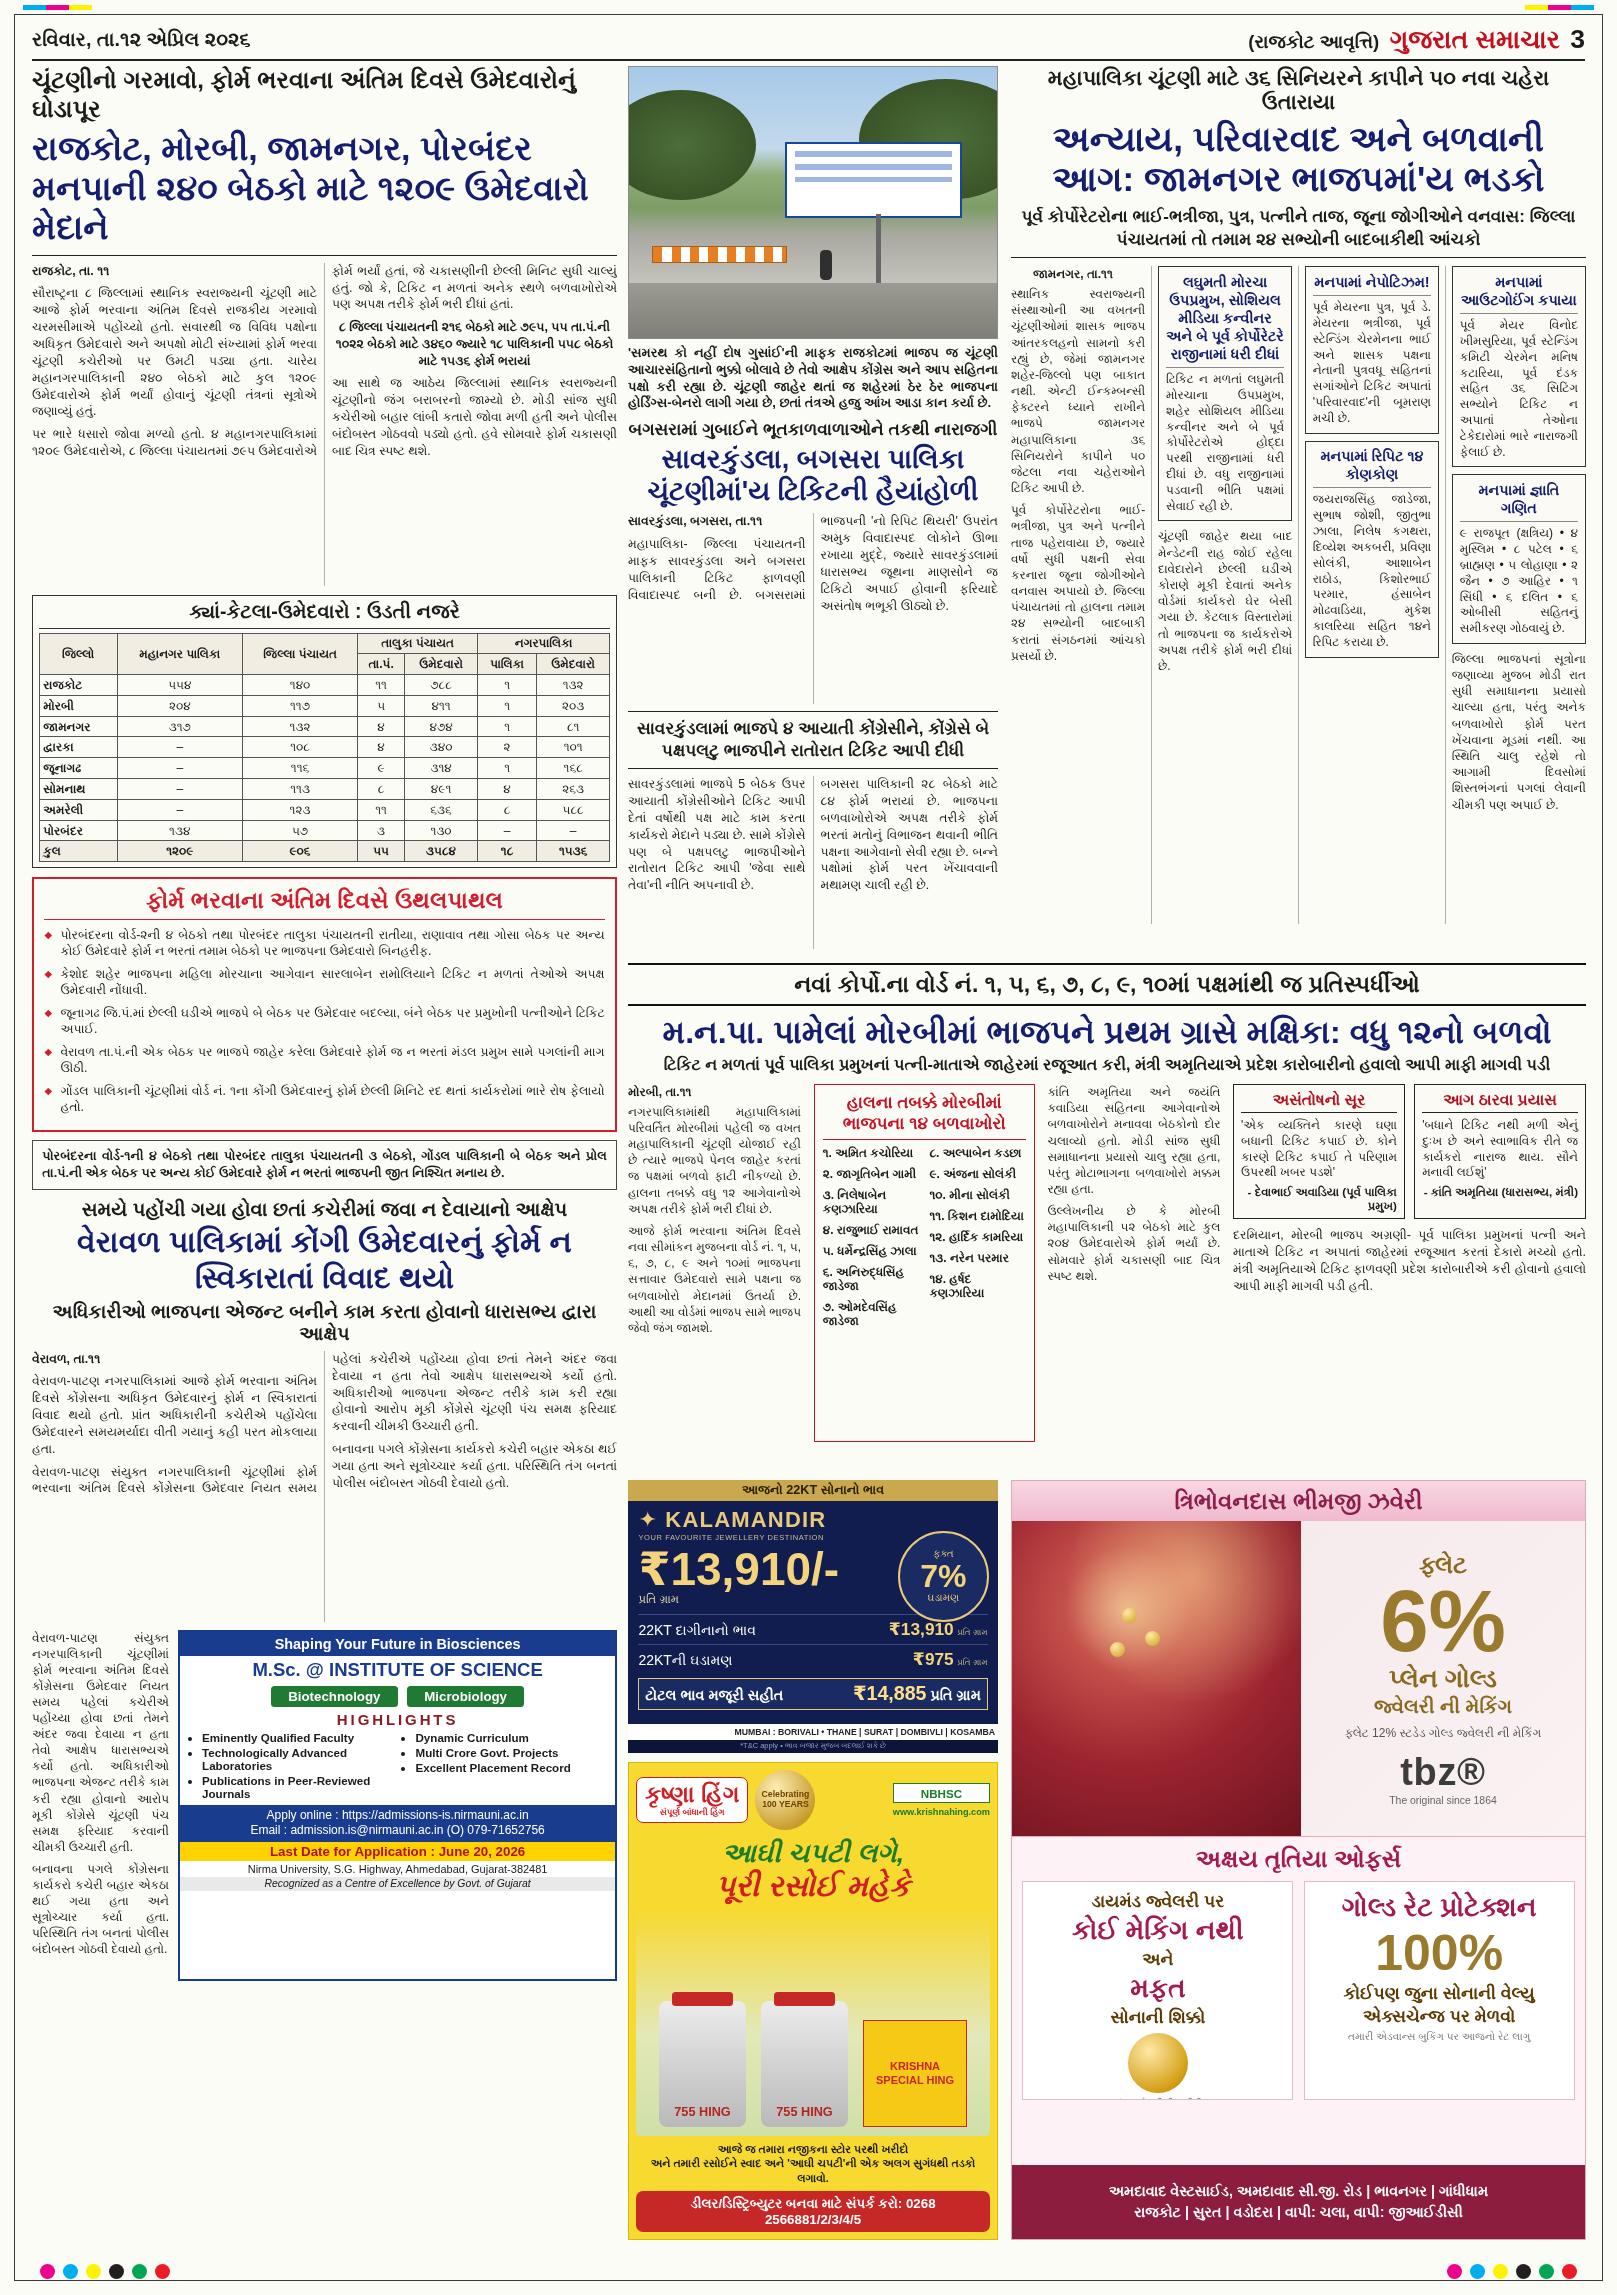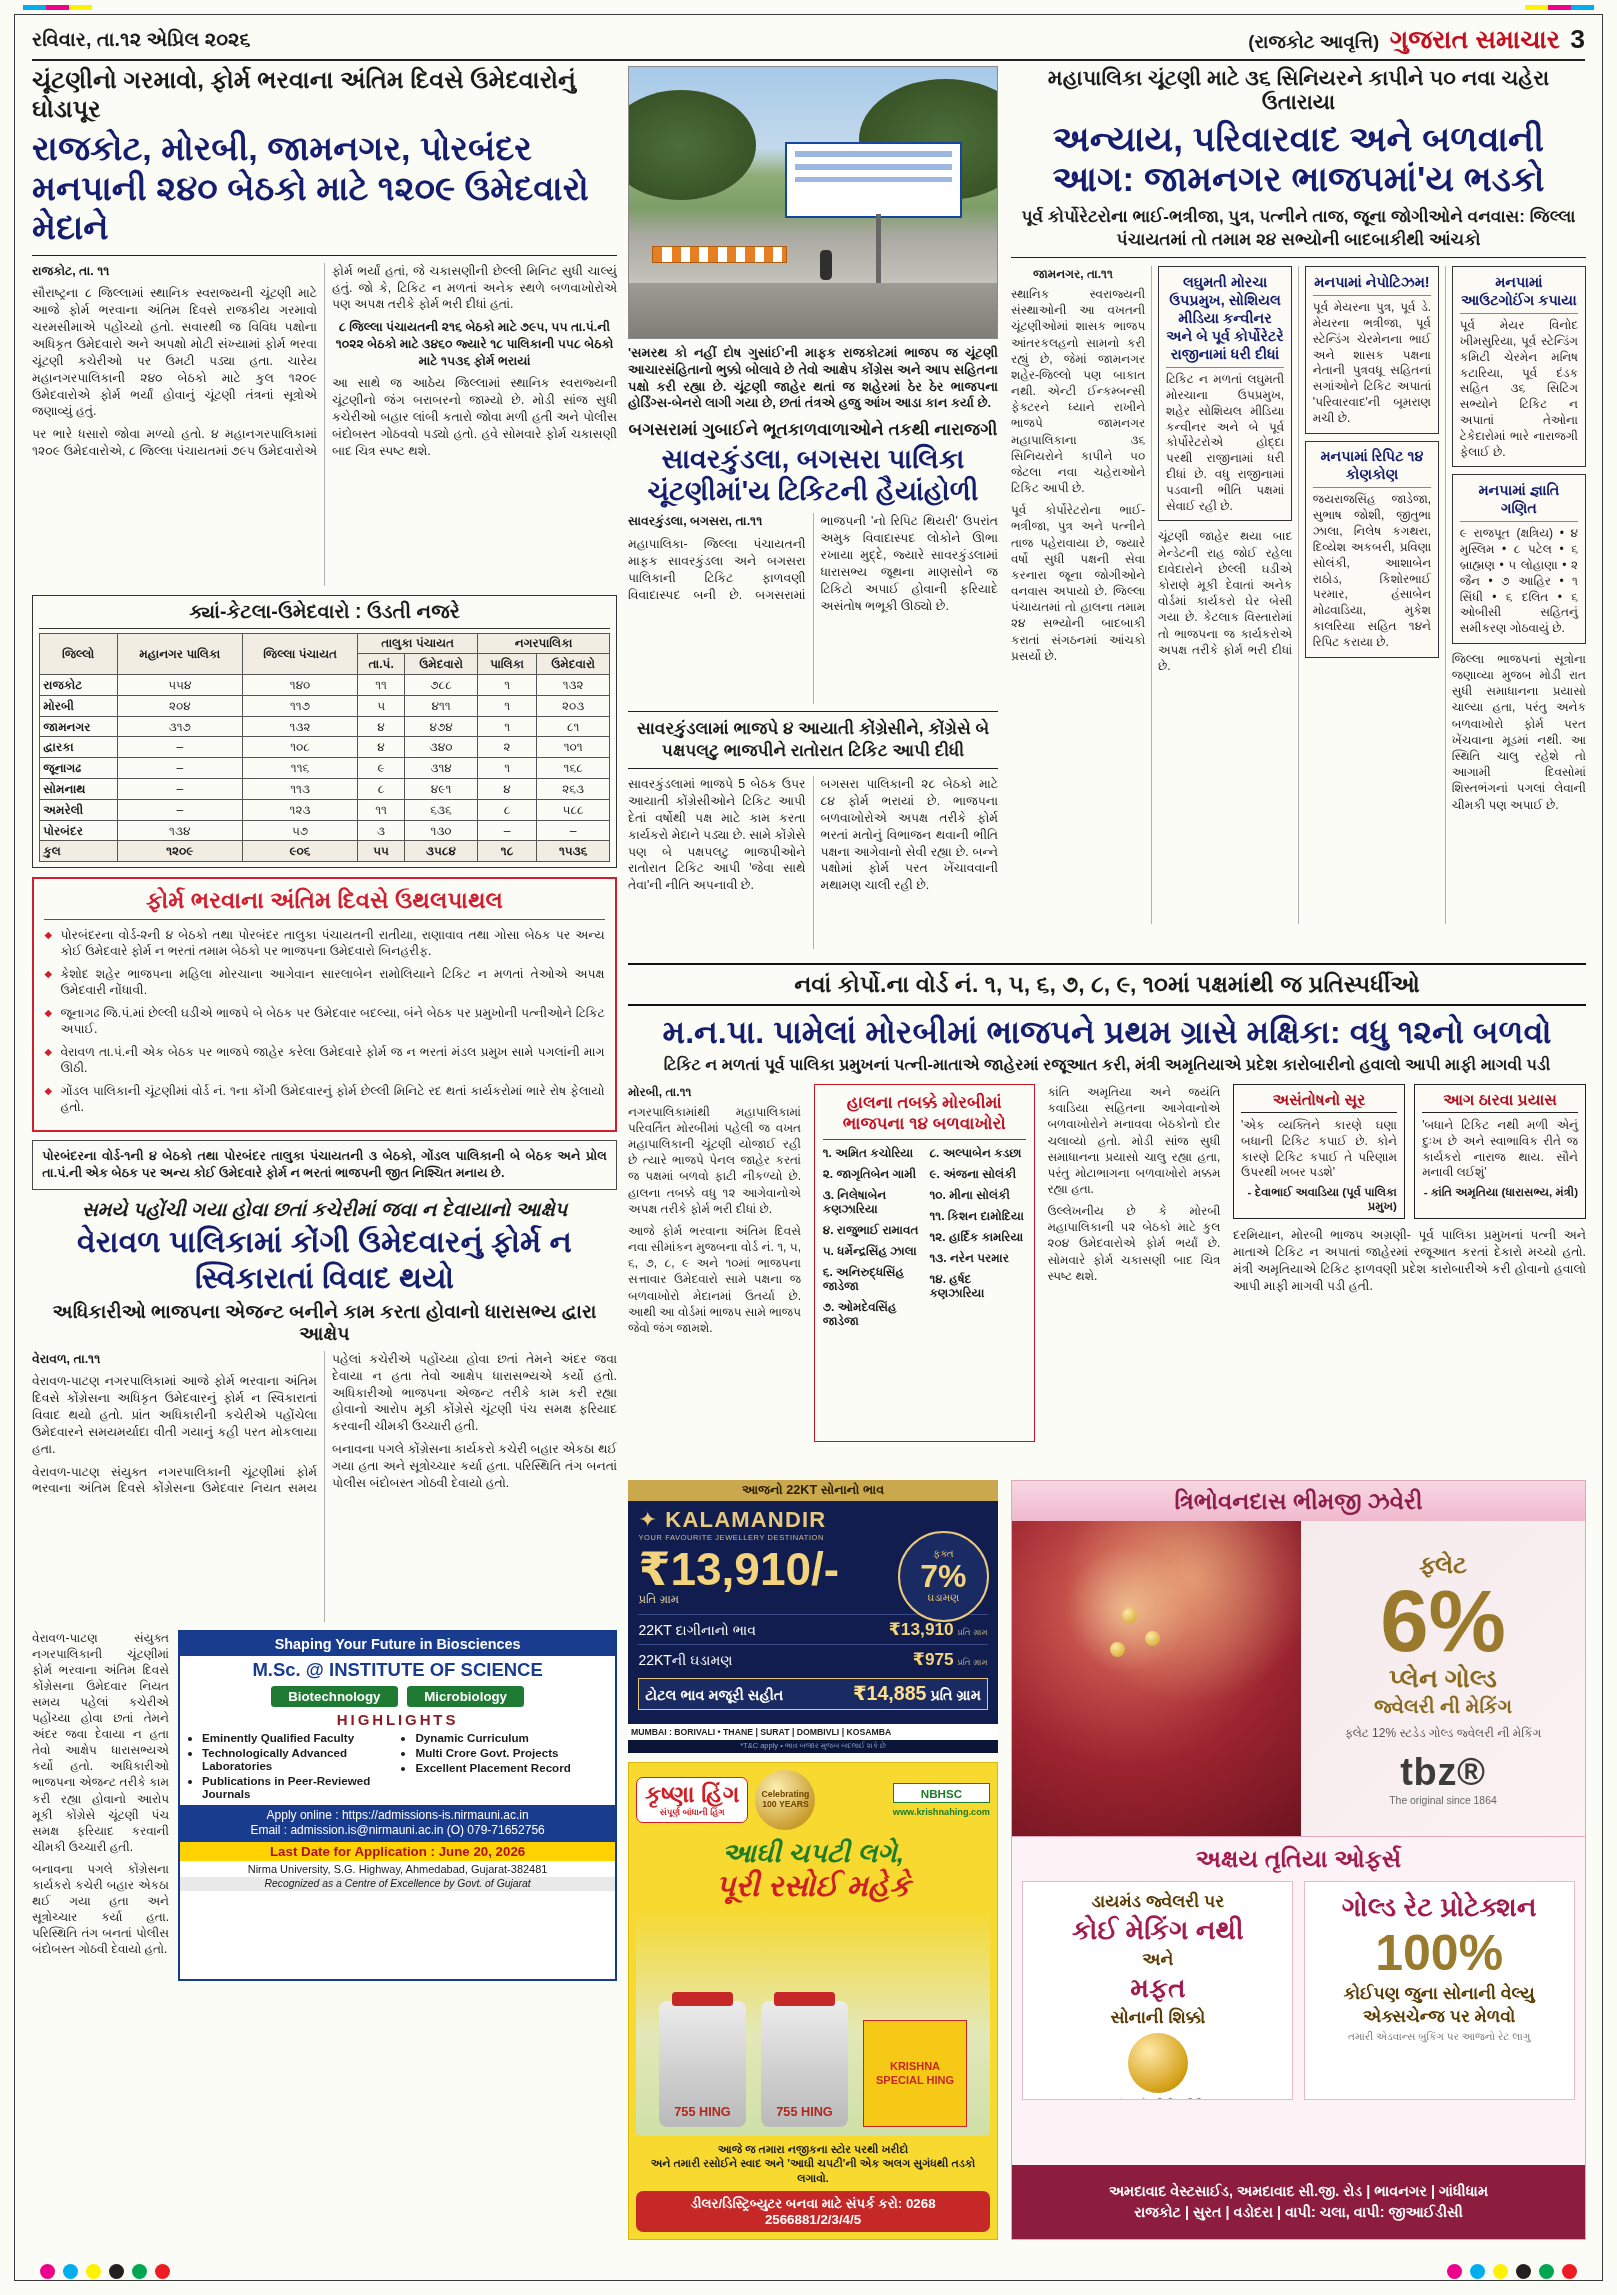--- a/index.html
+++ b/index.html
@@ -39,21 +39,21 @@
   
   .red-box{border:2.3px solid #d21f2f;padding:8px 10.4px;margin:8px 0;}
   .red-box-title{color:#d21f2f;font-size:23px;font-weight:800;text-align:center;
                  border-bottom:1.4px solid #d21f2f;padding-bottom:4.6px;margin-bottom:7px;}
   .red-box ul{margin:0;padding:0;list-style:none;}
   .red-box li{position:relative;padding-left:16px;margin-bottom:5.8px;font-size:12.4px;
               line-height:1.34;text-align:justify;}
   .red-box li::before{content:"◆";color:#d21f2f;position:absolute;left:0;top:1.2px;font-size:9.8px;}
   .note-box{border:1.4px solid #4a4a4a;padding:7px 9.2px;margin:7px 0;font-size:12.7px;
             font-weight:700;line-height:1.35;text-align:justify;}
-  .samay-head{font-size:19.6px;font-weight:800;text-align:center;margin:8px 0 3.5px;font-style:italic;}
+  .samay-head{font-size:19.6px;font-weight:800;text-align:center;margin:8px 0 3.5px;}
   .veraval-head{font-size:30px;font-weight:800;line-height:1.18;text-align:center;margin:3.5px 0;}
   .veraval-sub{font-size:19px;font-weight:800;text-align:center;margin:5.8px 0;}
   .veraval-body{height:271px;}
   .bottom-row{display:flex;gap:9.2px;margin-top:8px;align-items:stretch;}
   .side-strip{width:137px;font-size:12px;line-height:1.34;text-align:justify;overflow:hidden;height:347px;}
   
   .ad-nirma{flex:1;border:2.3px solid #163a8c;background:#fff;display:flex;flex-direction:column;height:347px;overflow:hidden;}
   .nir-top{display:flex;border-bottom:1.7px solid #163a8c;}
   .nir-logo{width:139px;padding:4.6px;border-right:1.7px solid #163a8c;text-align:center;}
   .nir-logo-name{color:#1a3c8f;font-weight:800;font-size:18.5px;line-height:1.05;}
@@ -142,21 +142,21 @@
   .kal-roundel .r-top{font-size:10.4px;color:#e8c87a;}
   .kal-roundel .r-big{font-size:32px;font-weight:800;color:#f3d37c;line-height:1;}
   .kal-roundel .r-sub{font-size:10.4px;color:#e8c87a;}
   .kal-line{display:flex;justify-content:space-between;align-items:baseline;font-size:14px;
             border-top:0.6px solid #3a4a86;padding:4px 0;}
   .kal-line .v{font-weight:800;color:#f3d37c;font-size:17.3px;}
   .kal-line .u{font-size:8.7px;color:#bdb388;margin-left:3.5px;}
   .kal-total{background:#1a2a63;border:1.2px solid #e8c87a;margin-top:3.5px;padding:3.5px 5.8px;
              display:flex;justify-content:space-between;align-items:baseline;font-size:14.4px;font-weight:800;}
   .kal-total .v{color:#ffe08a;font-size:19.6px;}
-  .kal-cities{background:#fff;color:#222;font-size:8.7px;text-align:left;padding:2.9px;font-weight:700;}
+  .kal-cities{background:#fff;color:#222;font-size:8.7px;text-align:right;padding:2.9px;font-weight:700;}
   .kal-note{background:#0b1538;color:#8fa0d0;font-size:7.5px;text-align:center;padding:1.7px;}
   
   .ad-kri{position:absolute;left:628px;top:1762px;width:370px;height:478px;background:#f7d92f;
           border:1.7px solid #d8b70f;overflow:hidden;display:flex;flex-direction:column;padding:7px;box-sizing:border-box;}
   .kri-top{display:flex;gap:7px;align-items:center;}
   .kri-logo-box{background:#fff;border:1.7px solid #cf1f24;border-radius:7px;padding:4.6px 8px;text-align:center;}
   .kri-logo{color:#cf1f24;font-size:23px;font-weight:800;line-height:1.05;}
   .kri-logo-sub{color:#cf1f24;font-size:8.7px;font-weight:700;}
   .kri-100{width:60px;height:60px;border-radius:50%;background:radial-gradient(circle at 35% 30%,#fdeeb0,#c79a2a 75%);
            display:flex;align-items:center;justify-content:center;text-align:center;font-weight:800;

